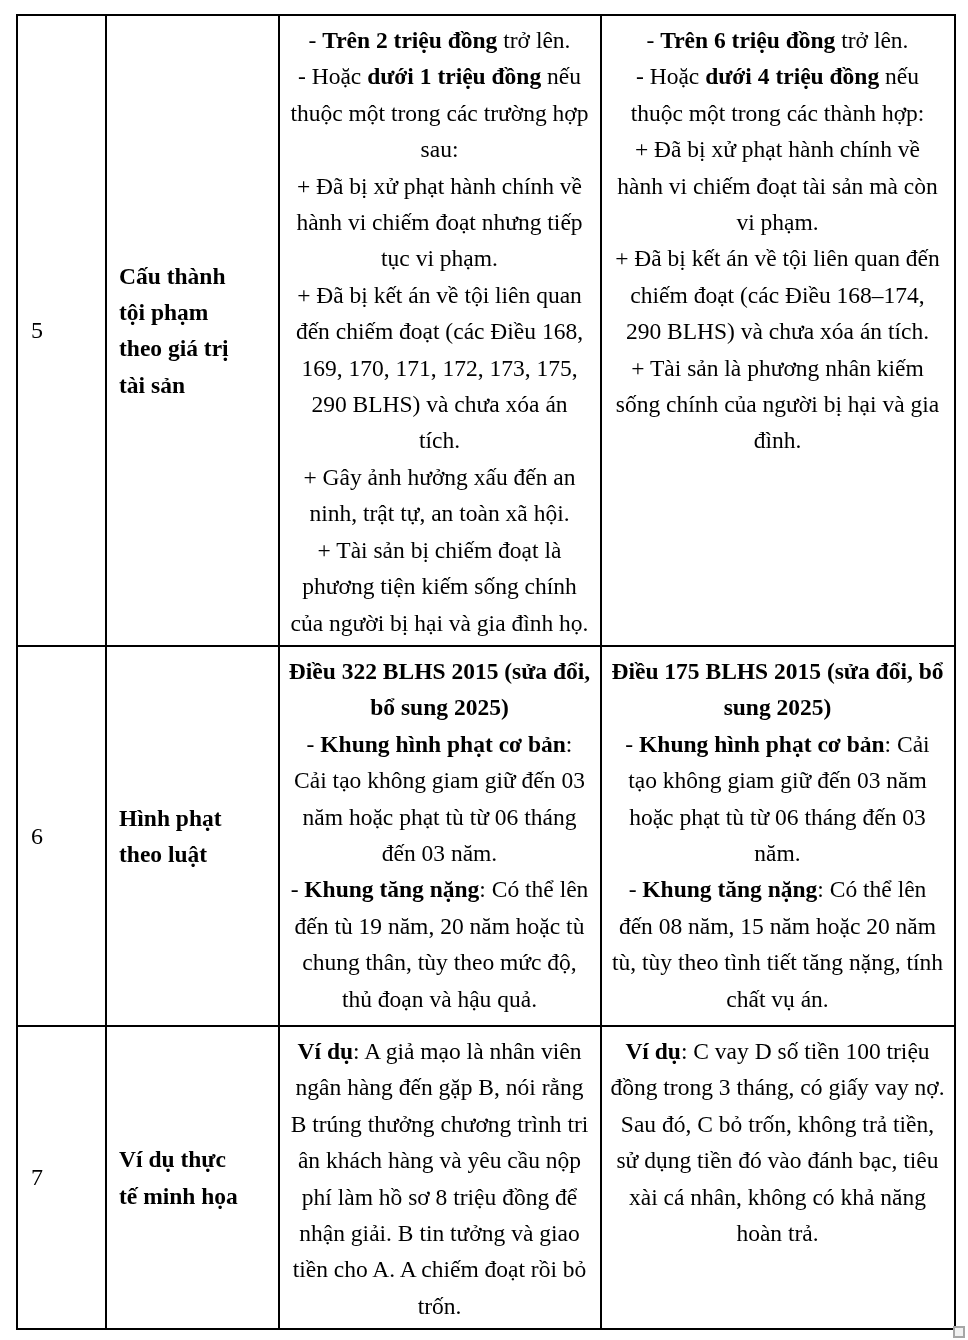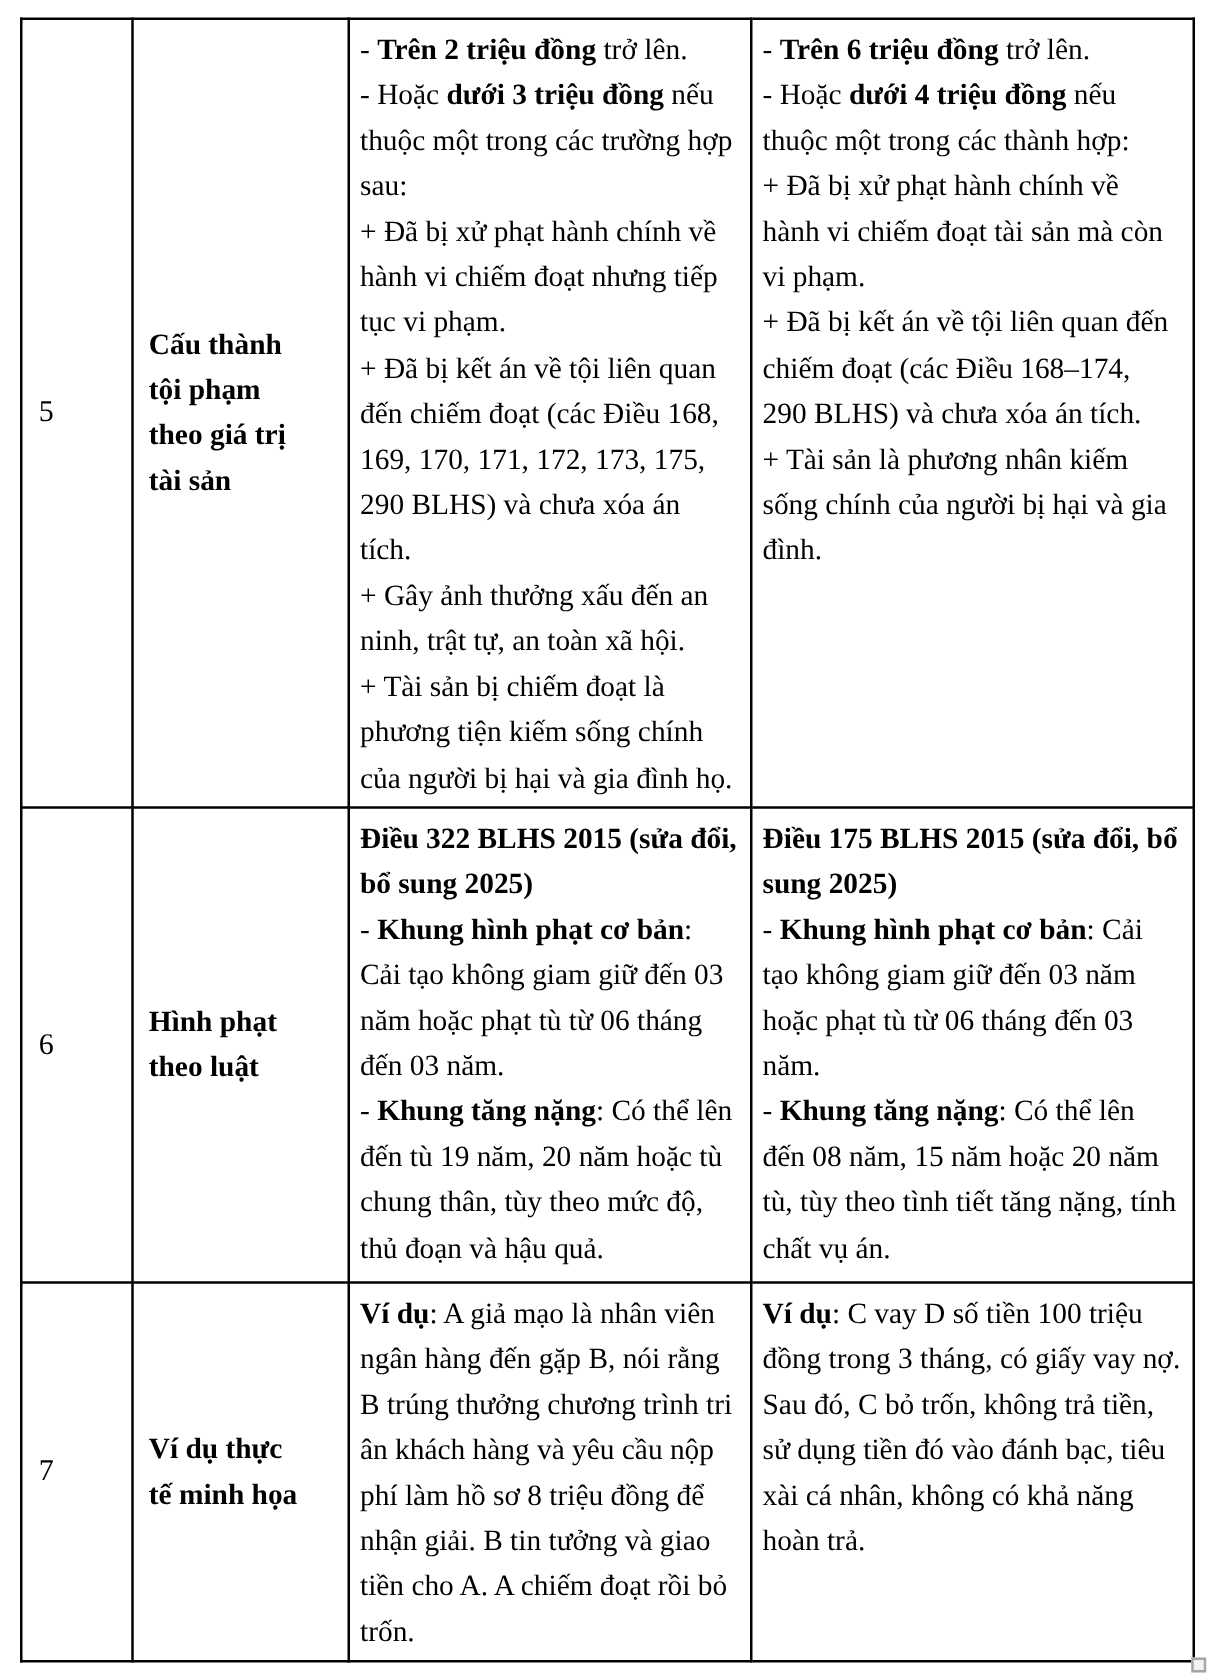--- a/index.html
+++ b/index.html
@@ -30,21 +30,21 @@
     vertical-align: middle;
     padding-left: 13px;
     font-size: 24px;
   }
   td.label {
     vertical-align: middle;
     font-weight: bold;
     padding: 0 32px 0 12px;
   }
   td.content { padding: 6px 9px 4px 8px; }
-  .para { display: block; }
+  .para { display: block; text-align: center; }
   .para b { font-weight: bold; }
   .resize-handle {
     position: absolute; left: 953px; top: 1326px;
     width: 12px; height: 12px;
     background: var(--handle_fill, #f2f2f2);
     border: 2px solid var(--handle_border, #a6a6a6);
   }
 </style>
 </head>
 <body>
@@ -56,24 +56,24 @@
         <col class="c-label">
         <col class="c-a">
         <col class="c-b">
     </colgroup>
     <tbody>
       <tr class="row-5">
         <td class="num">5</td>
         <td class="label">Cấu thành tội phạm theo giá trị tài sản</td>
         <td class="content">
             <div class="para"><span>- </span><b>Trên 2 triệu đồng</b><span> trở lên.</span></div>
-            <div class="para"><span>- Hoặc </span><b>dưới 3 triệu đồng</b><span> nếu thuộc một trong các trường hợp sau:</span></div>
+            <div class="para"><span>- Hoặc </span><b>dưới 1 triệu đồng</b><span> nếu thuộc một trong các trường hợp sau:</span></div>
             <div class="para"><span>+ Đã bị xử phạt hành chính về hành vi chiếm đoạt nhưng tiếp tục vi phạm.</span></div>
             <div class="para"><span>+ Đã bị kết án về tội liên quan đến chiếm đoạt (các Điều 168, 169, 170, 171, 172, 173, 175, 290 BLHS) và chưa xóa án tích.</span></div>
-            <div class="para"><span>+ Gây ảnh thưởng xấu đến an ninh, trật tự, an toàn xã hội.</span></div>
+            <div class="para"><span>+ Gây ảnh hưởng xấu đến an ninh, trật tự, an toàn xã hội.</span></div>
             <div class="para"><span>+ Tài sản bị chiếm đoạt là phương tiện kiếm sống chính của người bị hại và gia đình họ.</span></div>
           </td>
         <td class="content">
             <div class="para"><span>- </span><b>Trên 6 triệu đồng</b><span> trở lên.</span></div>
             <div class="para"><span>- Hoặc </span><b>dưới 4 triệu đồng</b><span> nếu thuộc một trong các thành hợp:</span></div>
             <div class="para"><span>+ Đã bị xử phạt hành chính về hành vi chiếm đoạt tài sản mà còn vi phạm.</span></div>
             <div class="para"><span>+ Đã bị kết án về tội liên quan đến chiếm đoạt (các Điều 168–174, 290 BLHS) và chưa xóa án tích.</span></div>
             <div class="para"><span>+ Tài sản là phương nhân kiếm sống chính của người bị hại và gia đình.</span></div>
           </td>
       </tr>

